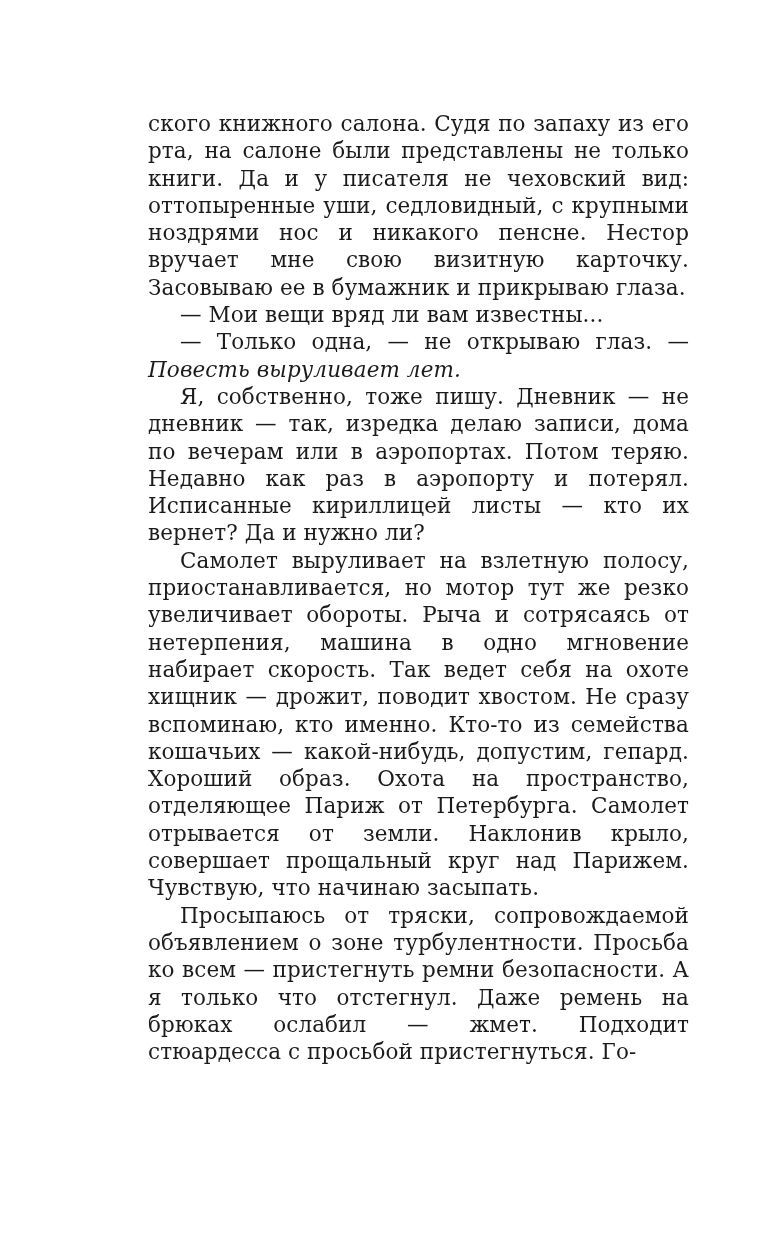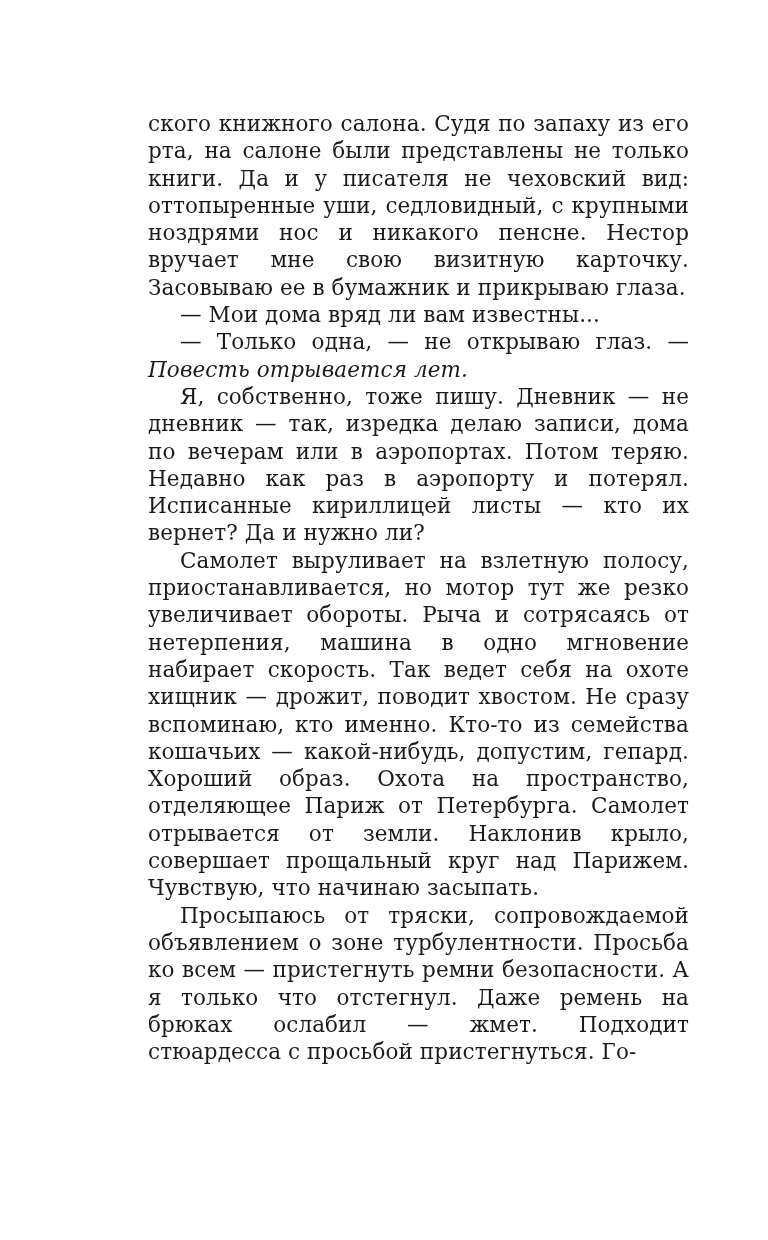--- a/index.html
+++ b/index.html
@@ -50,19 +50,19 @@
     letter-spacing: 1px;
     color: #1b1b1b;
   }
 </style>
 </head>
 <body>
 
 <div class="page">
   <div class="text-column" id="text-column">
       <p class=""><span>ского книжного салона. Судя по запаху из его рта, на салоне были представлены не только книги. Да и у писателя не чеховский вид: оттопыренные уши, седловидный, с крупными ноздрями нос и никакого пенсне. Нестор вручает мне свою визитную карточку. Засовываю ее в бумажник и прикрываю глаза.</span></p>
-      <p class="indent"><span>— Мои дома вряд ли вам известны...</span></p>
-      <p class="indent"><span>— Только одна, — не открываю глаз. — </span><span class="italic">Повесть отрывается лет.</span></p>
+      <p class="indent"><span>— Мои вещи вряд ли вам известны...</span></p>
+      <p class="indent"><span>— Только одна, — не открываю глаз. — </span><span class="italic">Повесть выруливает лет.</span></p>
       <p class="indent"><span>Я, собственно, тоже пишу. Дневник — не дневник — так, изредка делаю записи, дома по вечерам или в аэропортах. Потом теряю. Недавно как раз в аэропорту и потерял. Исписанные кириллицей листы — кто их вернет? Да и нужно ли?</span></p>
       <p class="indent"><span>Самолет выруливает на взлетную полосу, приостанавливается, но мотор тут же резко увеличивает обороты. Рыча и сотрясаясь от нетерпения, машина в одно мгновение набирает скорость. Так ведет себя на охоте хищник — дрожит, поводит хвостом. Не сразу вспоминаю, кто именно. Кто-то из семейства кошачьих — какой-нибудь, допустим, гепард. Хороший образ. Охота на пространство, отделяющее Париж от Петербурга. Самолет отрывается от земли. Наклонив крыло, совершает прощальный круг над Парижем. Чувствую, что начинаю засыпать.</span></p>
       <p class="indent"><span>Просыпаюсь от тряски, сопровождаемой объявлением о зоне турбулентности. Просьба ко всем — пристегнуть ремни безопасности. А я только что отстегнул. Даже ремень на брюках ослабил — жмет. Подходит стюардесса с просьбой пристегнуться. Го-</span></p>
     </div>
 </div>
 
 </body></html>

